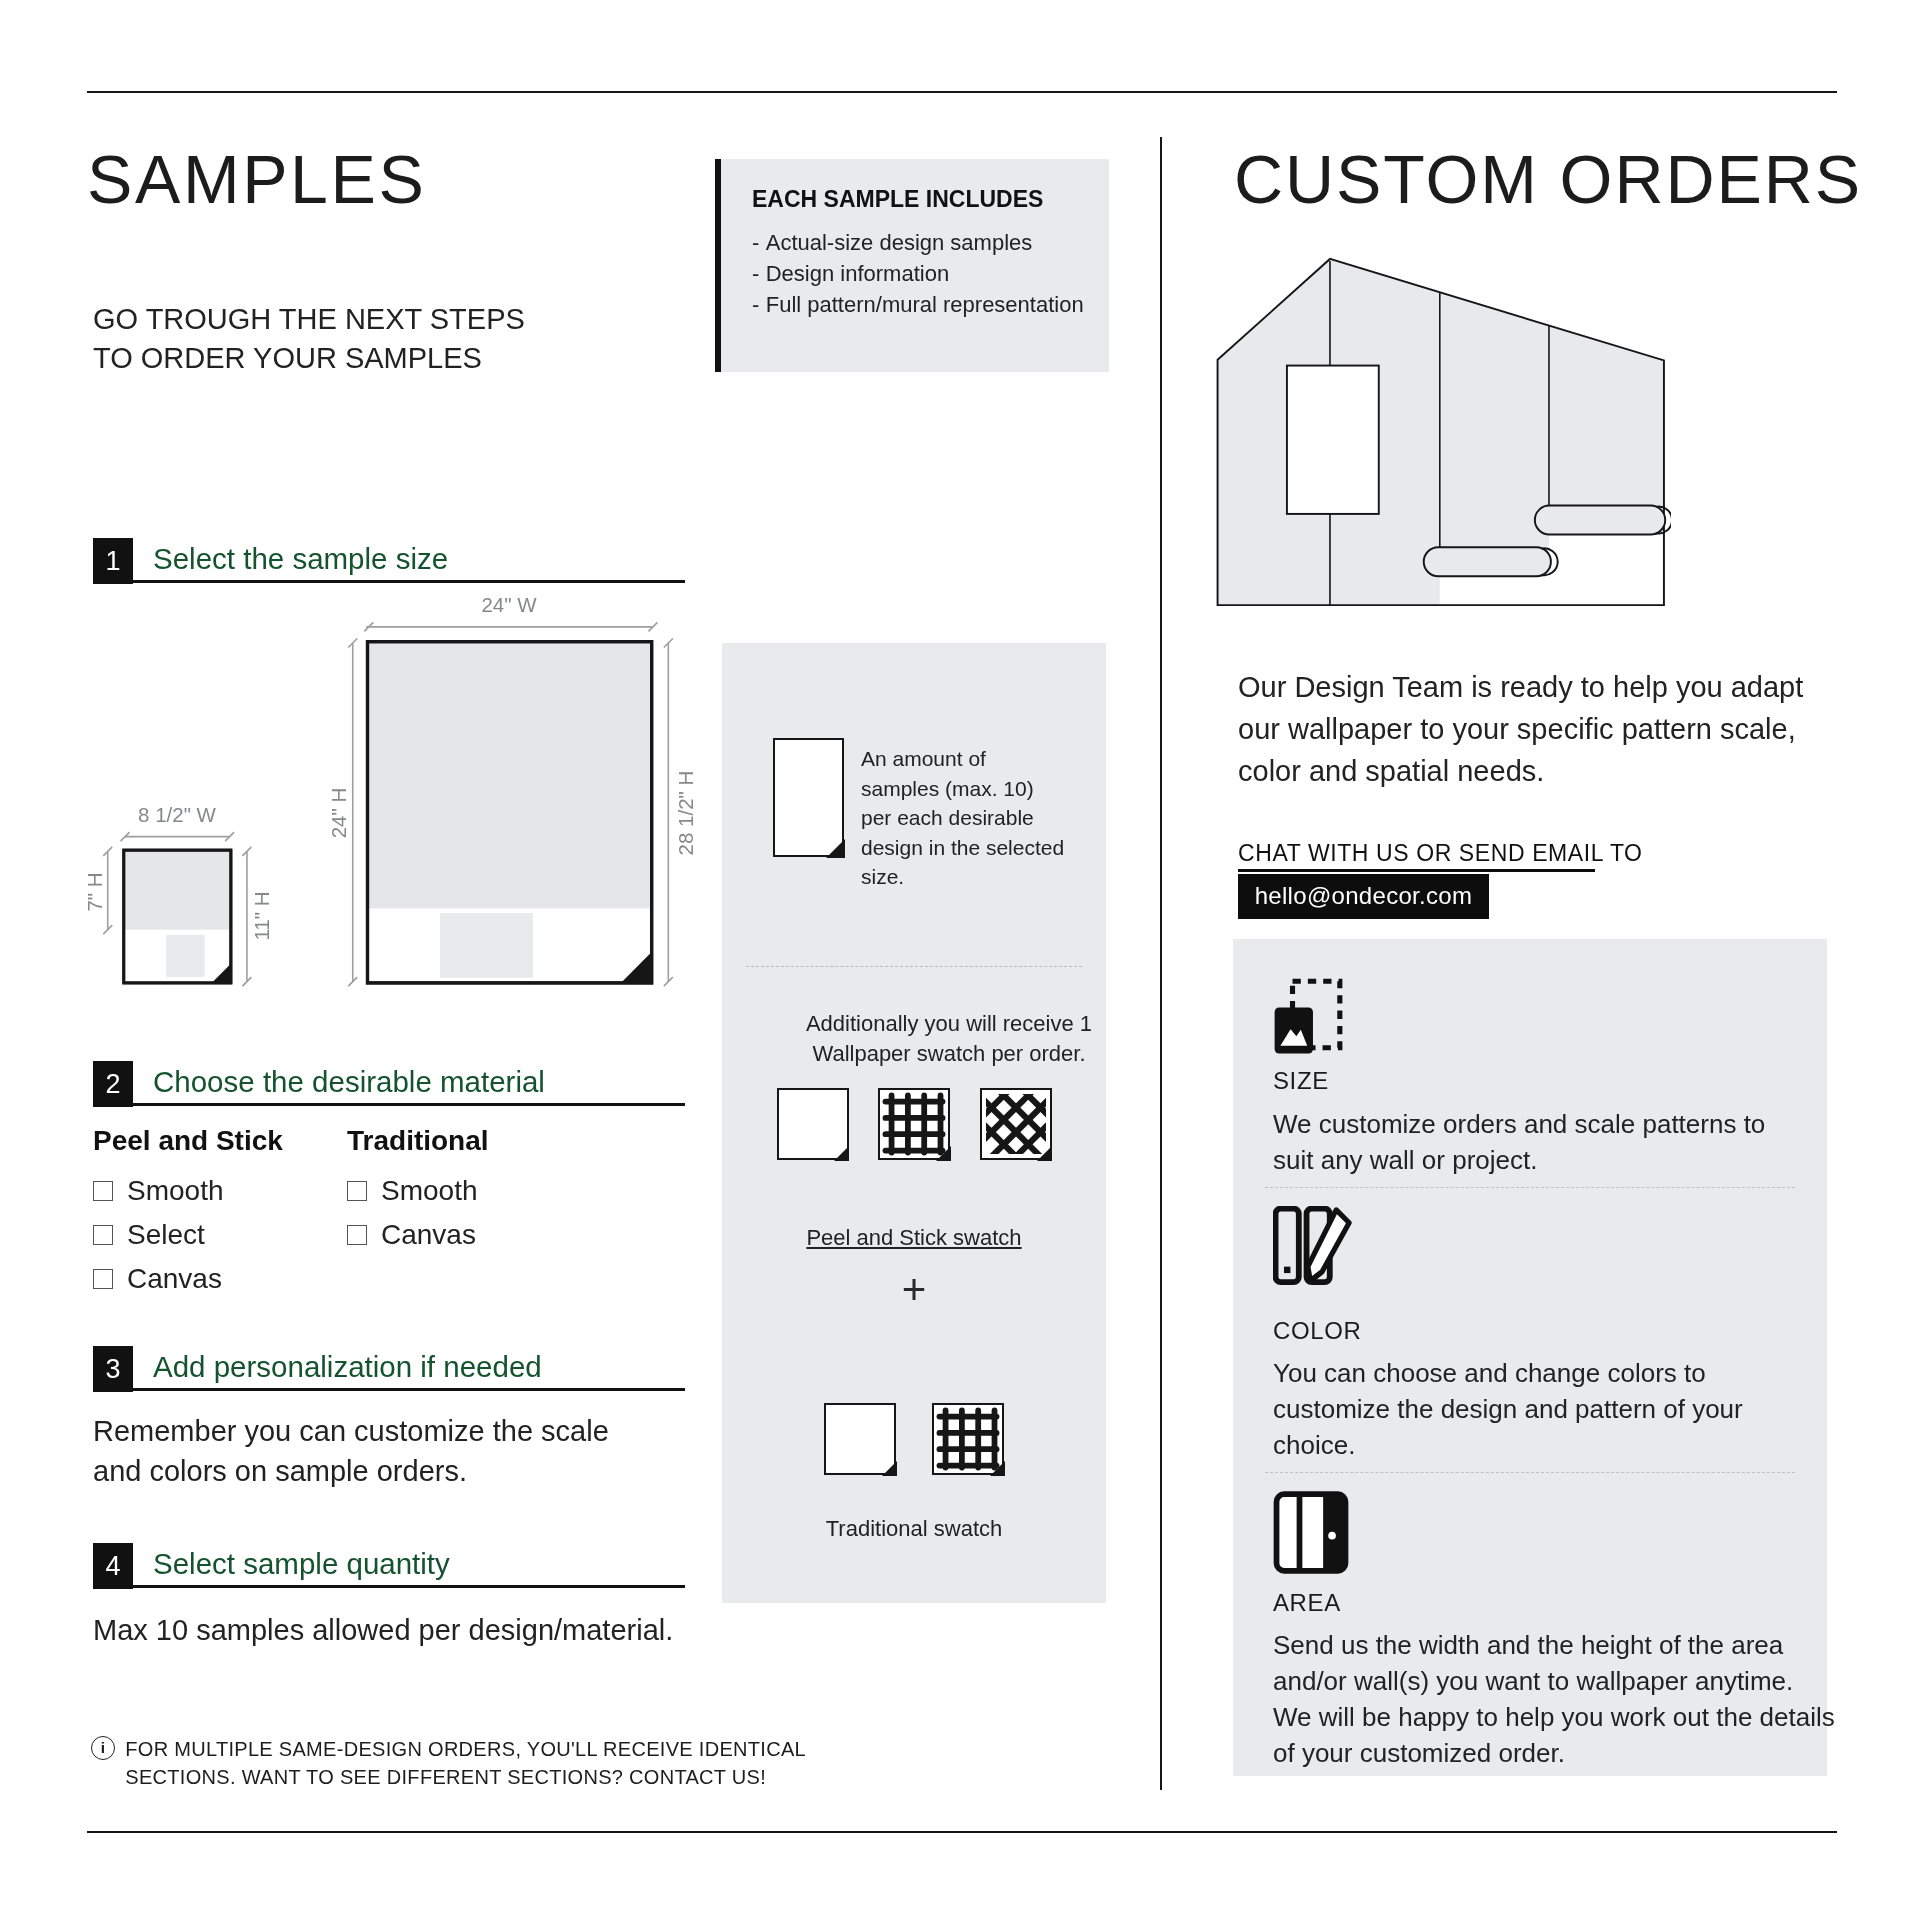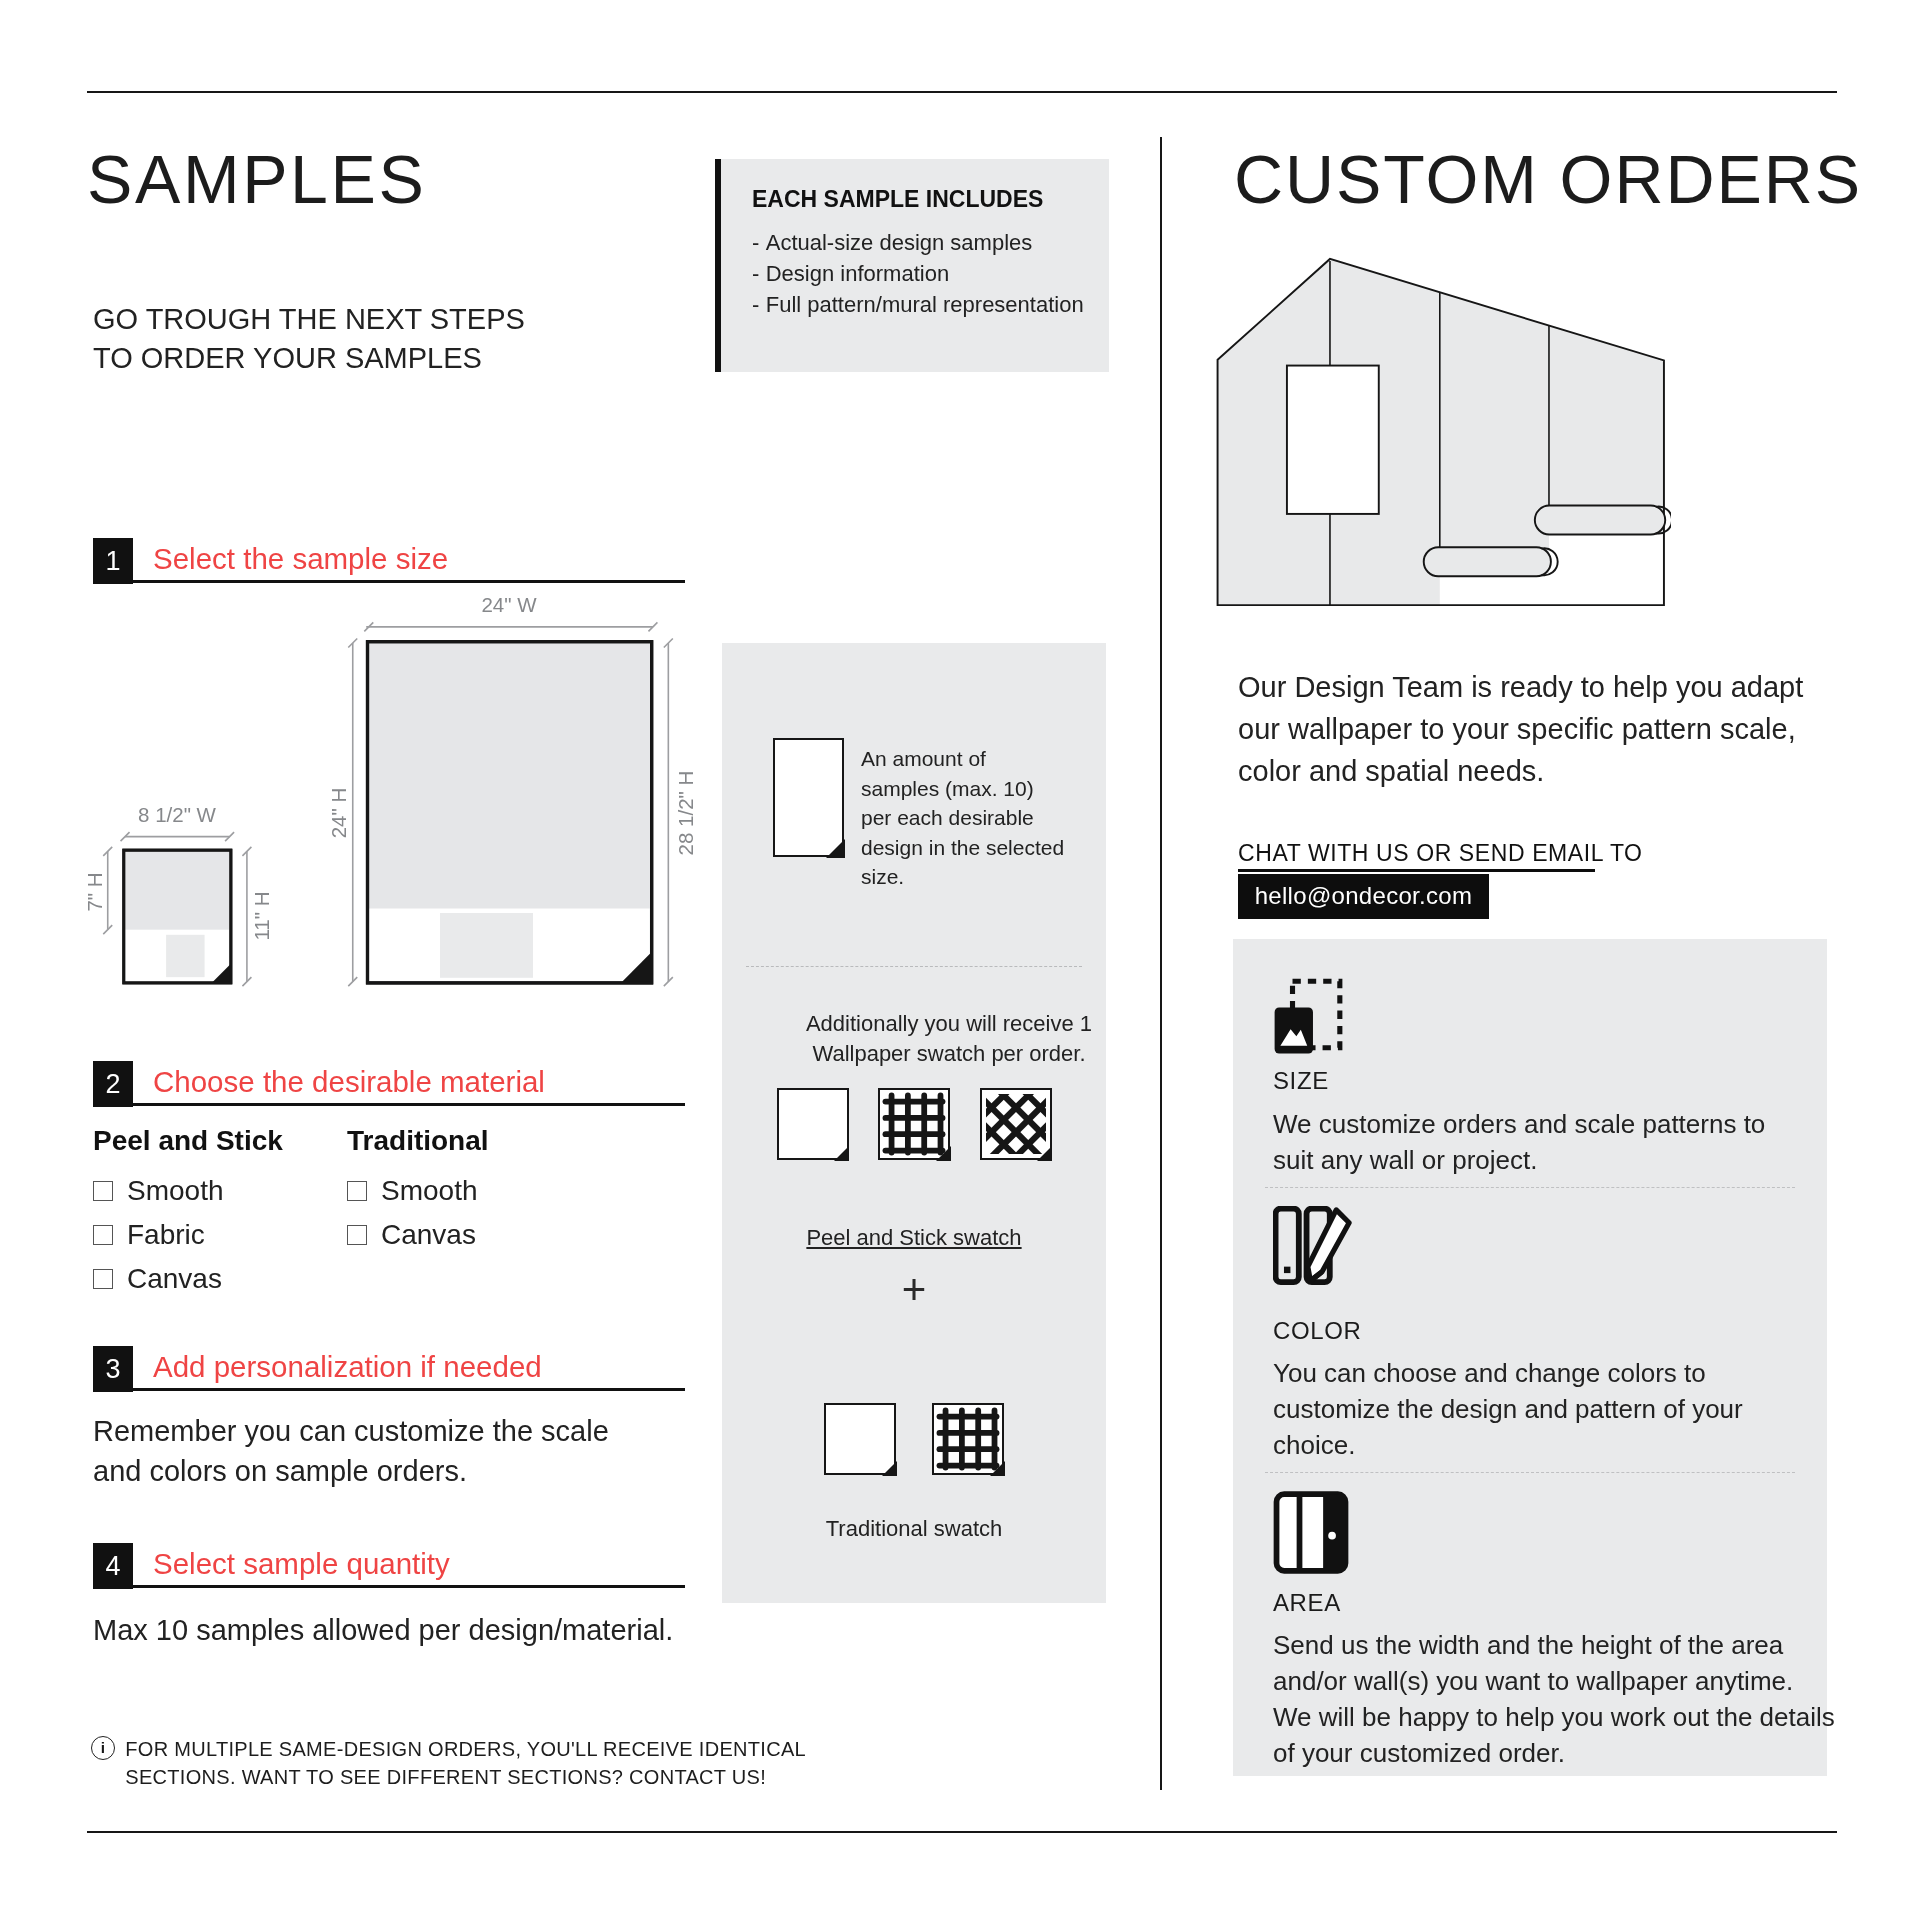--- a/index.html
+++ b/index.html
@@ -20,21 +20,21 @@
   .includes-box{position:absolute;left:715px;top:159px;width:394px;height:213px;
     background:#e9eaeb;border-left:6.4px solid #111;box-sizing:border-box;padding:27px 22px 0 31px;}
   .includes-box h3{margin:0 0 14px 0;font-size:23px;font-weight:700;color:#111;}
   .inc-item{display:flex;gap:6.4px;font-size:22px;line-height:31px;color:#222;}
 
   
   .step{position:absolute;width:592px;height:49px;}
   .step .srule{position:absolute;left:0;top:42px;width:100%;height:2.6px;background:#111;}
   .step .num{position:absolute;left:0;top:0;width:40px;height:46px;background:#111;color:#fff;
     display:flex;align-items:center;justify-content:center;font-size:27px;font-weight:500;}
-  .step .label{position:absolute;left:60px;top:3.9px;font-size:29.5px;color:#ef4444;white-space:nowrap;}
+  .step .label{position:absolute;left:60px;top:3.9px;font-size:29.5px;color:#14532d;white-space:nowrap;}
 
   .body-text{position:absolute;font-size:29px;line-height:40px;color:#222;}
 
   
   .dim-label{position:absolute;font-size:20.5px;color:#86888b;white-space:nowrap;transform:translate(-50%,-50%);}
   .dim-label.rot{transform:translate(-50%,-50%) rotate(-90deg);}
 
   
   .mat-col{position:absolute;top:1125px;}
   .mat-col .mat-title{font-size:28px;font-weight:700;color:#111;margin-bottom:18px;}
@@ -159,21 +159,21 @@
   </div>
 
   <div class="mat-col" style="left:93px;">
     <div class="mat-title">Peel and Stick</div>
     <div class="mat-row">
       <span class="checkbox"></span>
       <span>Smooth</span>
     </div>
     <div class="mat-row">
       <span class="checkbox"></span>
-      <span>Fabric</span>
+      <span>Select</span>
     </div>
     <div class="mat-row">
       <span class="checkbox"></span>
       <span>Canvas</span>
     </div>
   </div>
 
   <div class="mat-col" style="left:347px;">
     <div class="mat-title">Traditional</div>
     <div class="mat-row">

